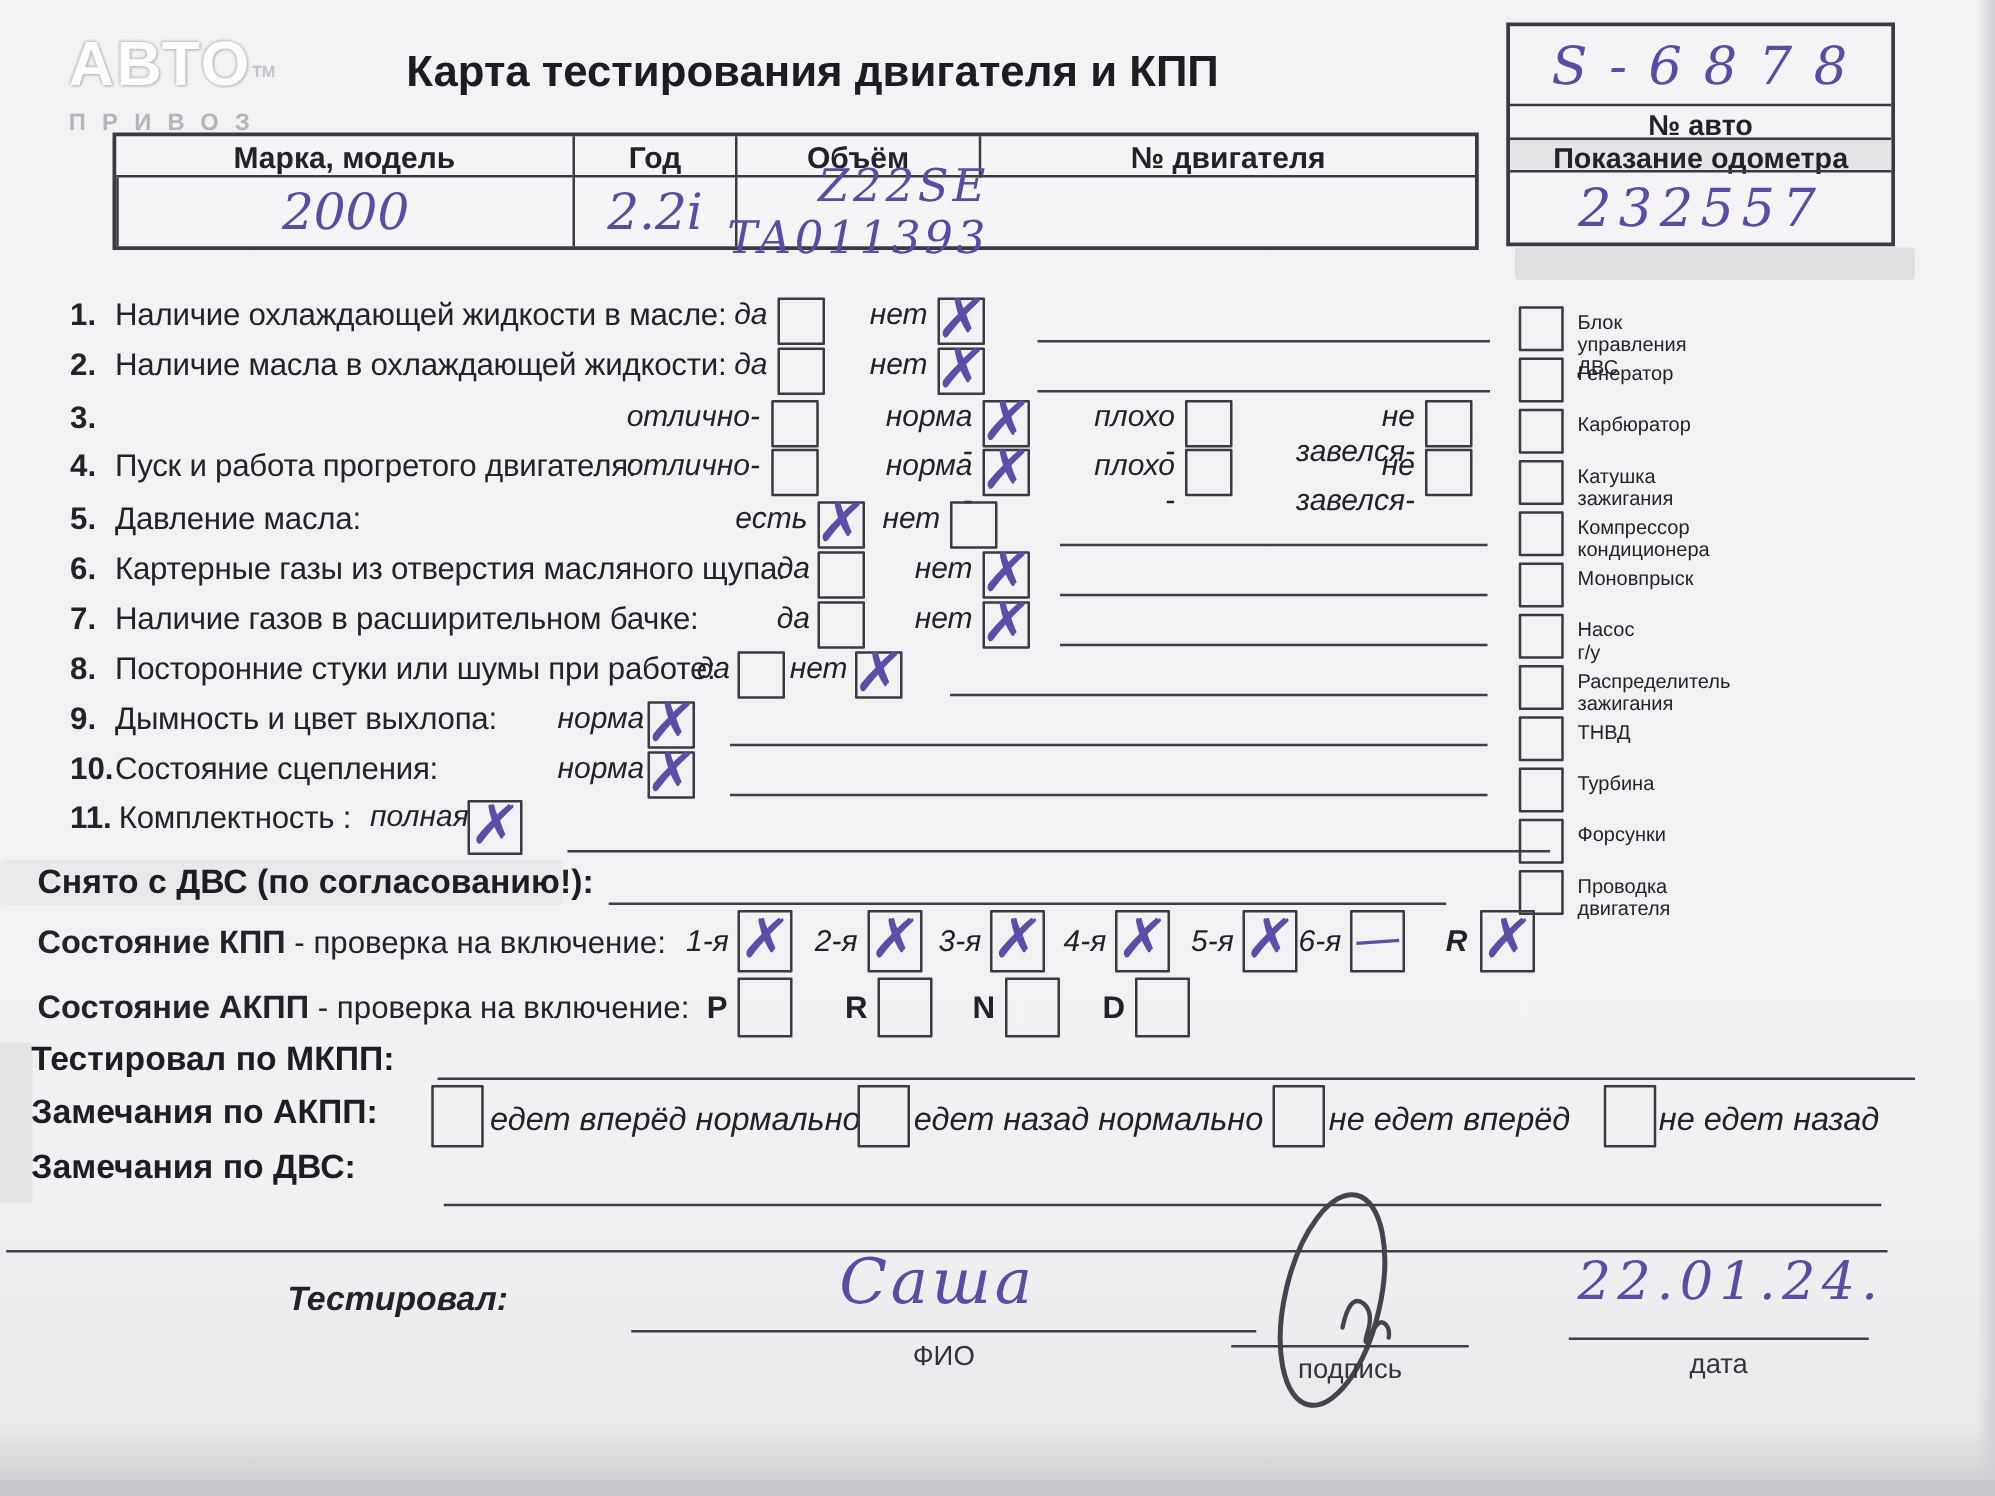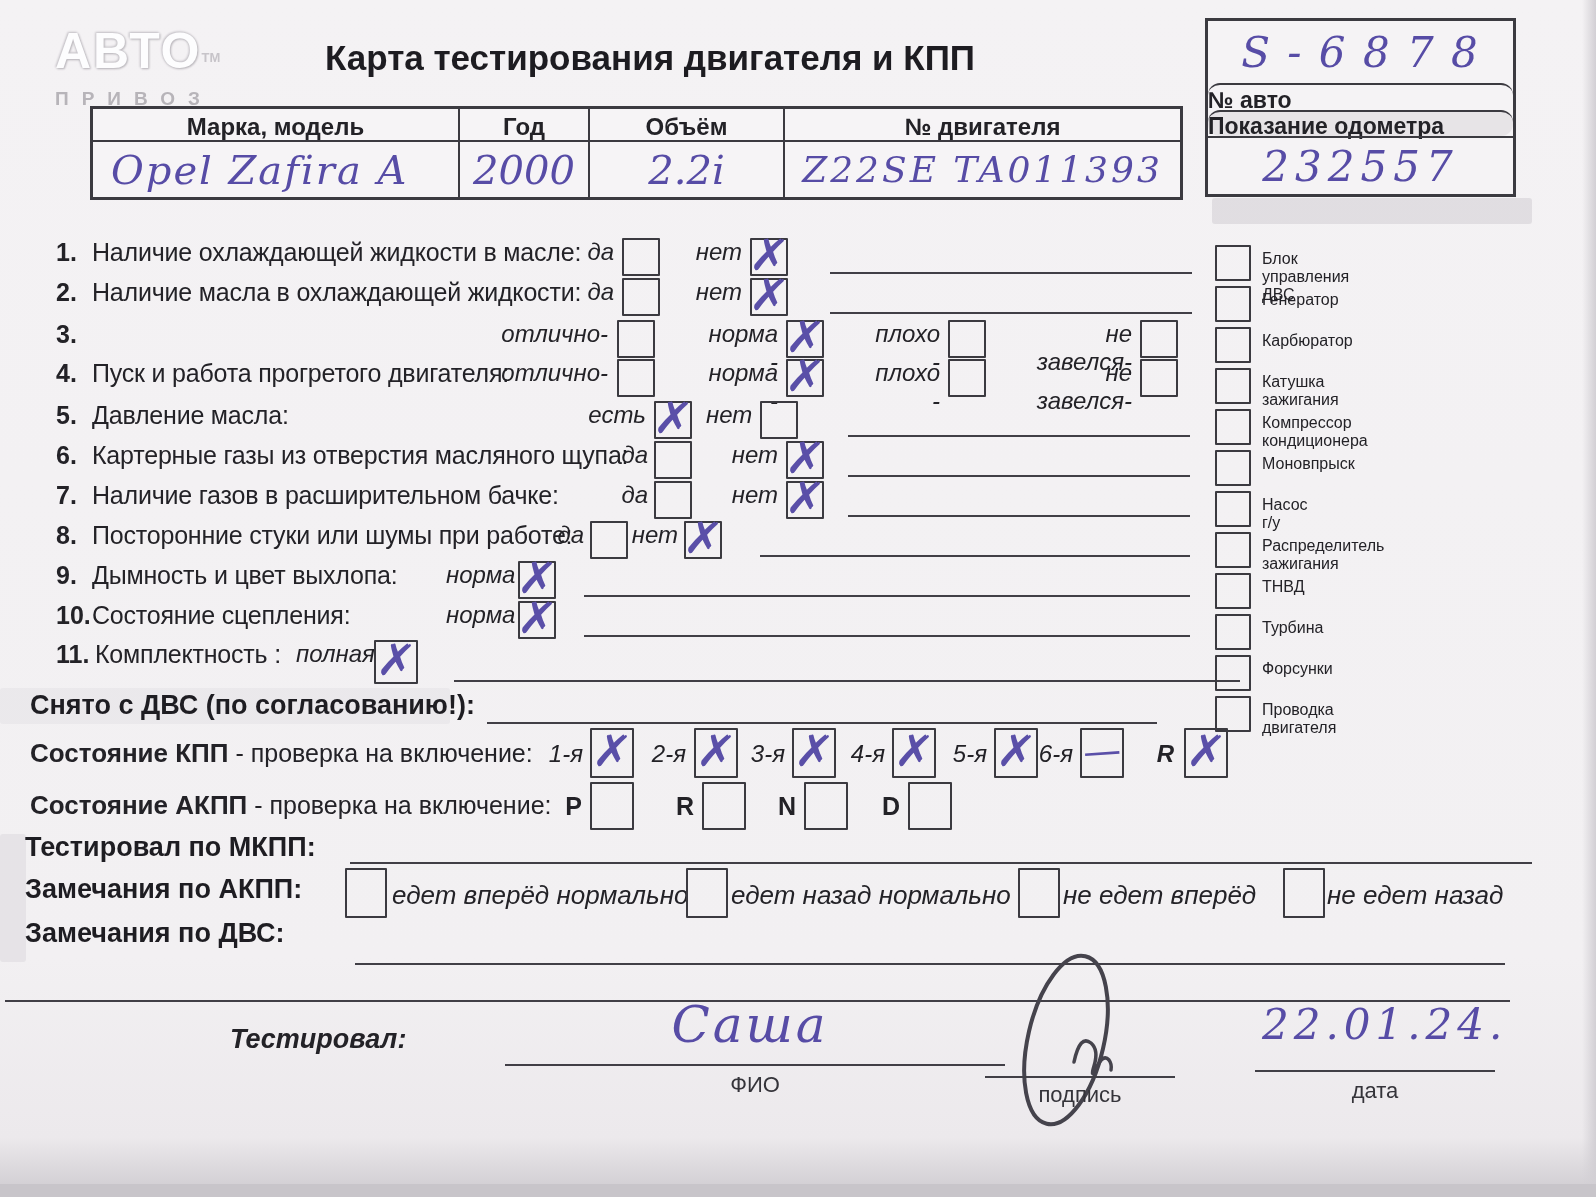--- a/index.html
+++ b/index.html
@@ -19,21 +19,21 @@
     text-shadow:0 0 3px #c2bfc4,1px 1px 2px #b9b6bb,-1px -1px 2px #cfccd1;
   }
   .logo-tm{font-size:13px;color:#c7c4c9;font-weight:bold;}
   .logo-sub{font-size:19px;letter-spacing:13px;color:#b7b4b9;font-weight:bold;}
   
   .title{font-size:35px;font-weight:bold;text-align:center;color:#1d1c21;}
   
   .ref{border:3px solid #3b3a40;background:#f5f3f5;}
   .ref-row{position:relative;width:100%;box-sizing:border-box;}
   .ref-sep{border-top:2px solid #3b3a40;}
-  .ref-head{font-size:23px;font-weight:bold;text-align:left;border-radius:12px;}
+  .ref-head{font-size:23px;font-weight:bold;text-align:center;}
   
   .hw{font-family:"DejaVu Serif",serif;font-style:italic;color:#574ca6;text-align:right;}
   
   .vtable{border:3px solid #3b3a40;display:grid;grid-template-columns:365px 130px 195px 397px;background:#f6f4f6;}
   .vcell{box-sizing:border-box;border-left:2px solid #3b3a40;}
   .vcell.first{border-left:none;}
   .vhead{border-bottom:2px solid #3b3a40;font-weight:bold;font-size:24px;text-align:center;padding-top:4px;height:33px;}
   .vval{height:55px;display:flex;align-items:center;}
   
   .crow{position:absolute;left:0;width:1596px;height:40px;}
@@ -93,23 +93,20 @@
     <div class="ref-row ref-sep" style="height:58px;display:flex;align-items:center;justify-content:center;">
       <span class="hw" style="font-size:42px;letter-spacing:6px;">232557</span>
     </div>
   </div>
 
   <div class="abs vtable" style="left:90px;top:106px;width:1087px;">
     <div class="vcell first vhead">Марка, модель</div>
     <div class="vcell vhead">Год</div>
     <div class="vcell vhead">Объём</div>
     <div class="vcell vhead">№ двигателя</div>
-    <div class="vcell first vval" style="padding-left:18px;">
-        <span class="hw" style="font-size:40px;letter-spacing:2px;">Opel Zafira A</span>
-      </div>
     <div class="vcell vval" style="justify-content:center;">
         <span class="hw" style="font-size:40px;">2000</span>
       </div>
     <div class="vcell vval" style="justify-content:center;">
         <span class="hw" style="font-size:40px;">2.2i</span>
       </div>
     <div class="vcell vval" style="justify-content:center;">
         <span class="hw" style="font-size:36px;letter-spacing:3px;">Z22SE TA011393</span>
       </div>
   </div>

